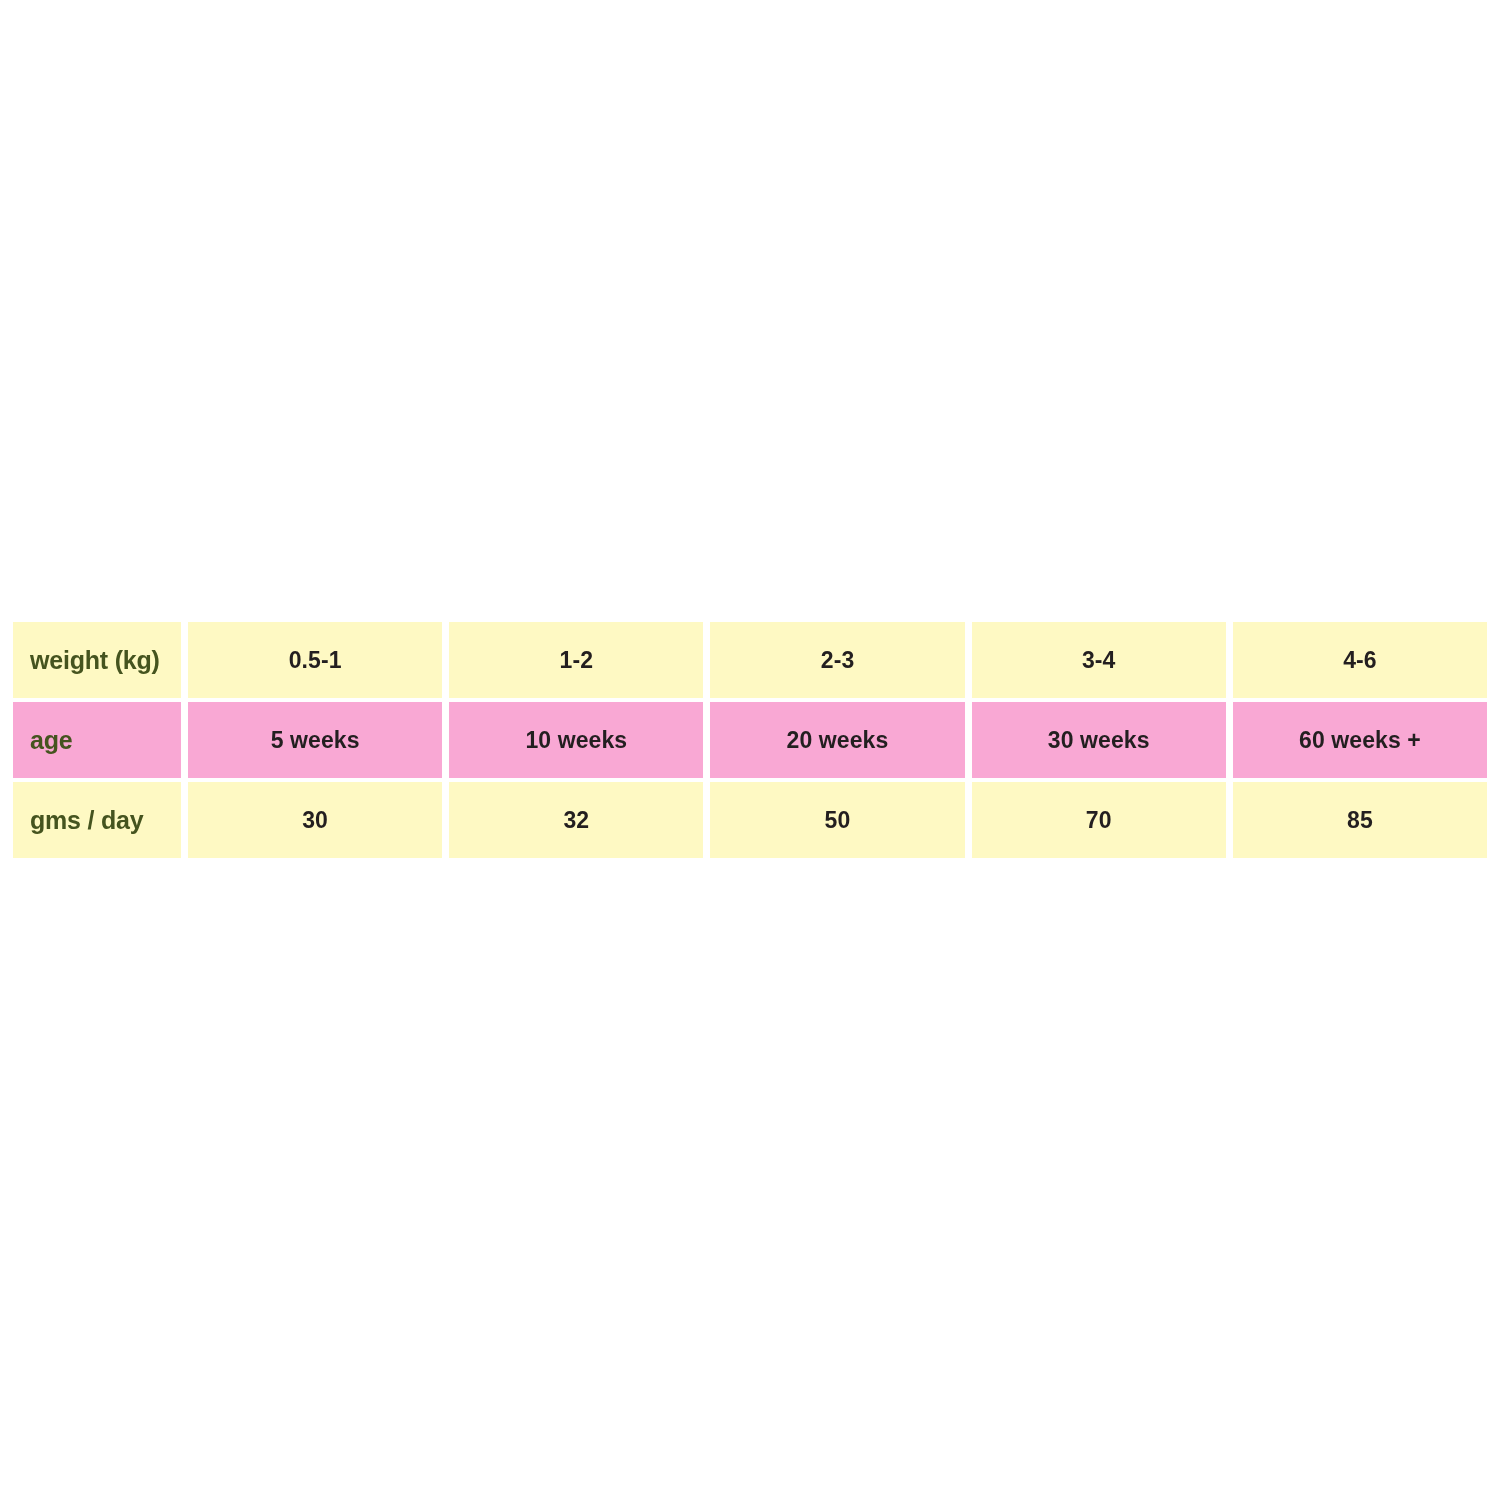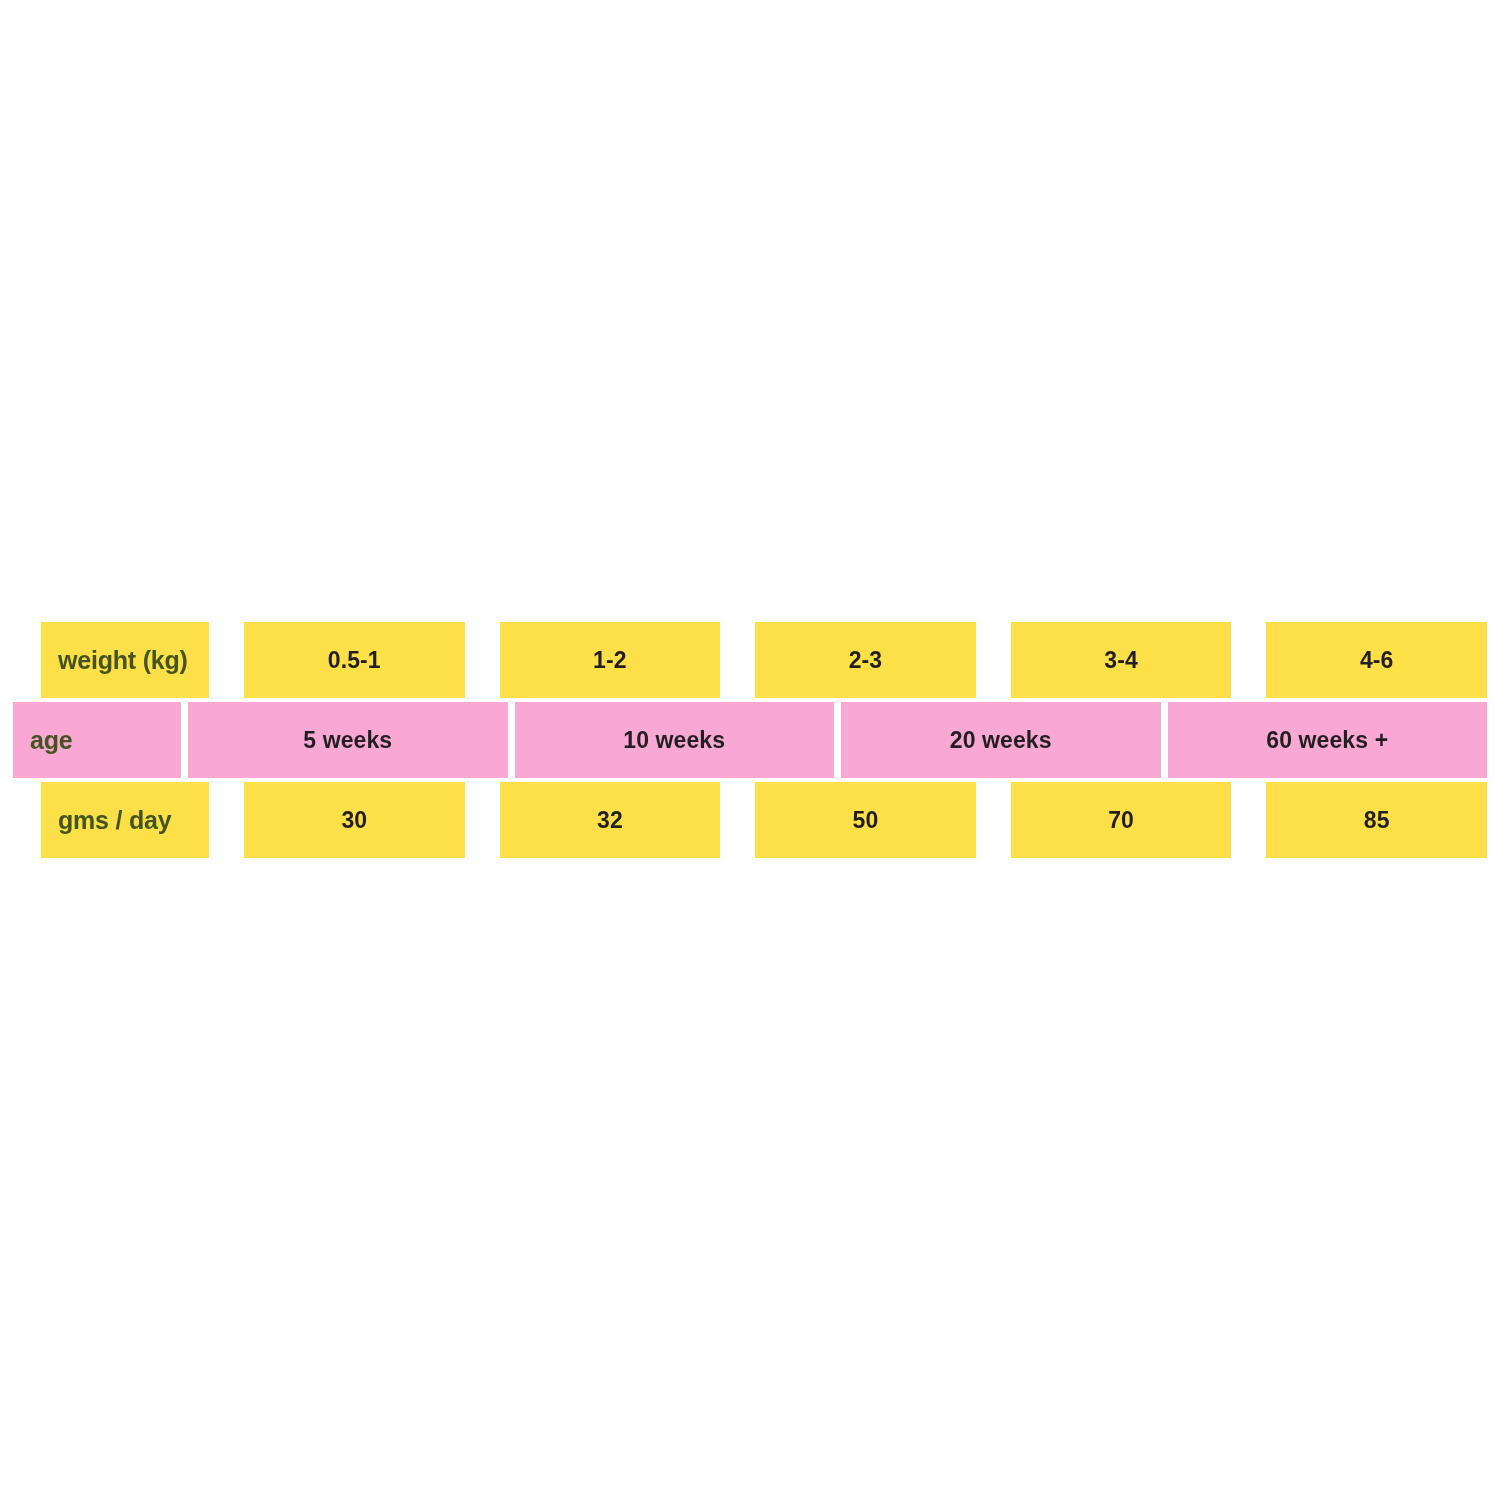--- a/index.html
+++ b/index.html
@@ -56,21 +56,21 @@
   .cell-value {
     flex: 1 1 0;
     justify-content: center;
     font-weight: bold;
     font-size: 23px;
     color: #231f20;
     letter-spacing: 0.1px;
   }
 
   
-  .row-light .cell { background: #fde047; margin-left: 28px; }
+  .row-light .cell { background: #fef9c3; }
   .row-dark  .cell { background: #f9a8d4; }
 </style>
 </head>
 <body>
 
 <div class="feeding-table">
 
   <div class="table-row row-light">
     <div class="cell cell-label">weight (kg)</div>
     <div class="cell cell-value">0.5-1</div>
@@ -78,20 +78,21 @@
     <div class="cell cell-value">2-3</div>
     <div class="cell cell-value">3-4</div>
     <div class="cell cell-value">4-6</div>
   </div>
 
   <div class="table-row row-dark">
     <div class="cell cell-label">age</div>
     <div class="cell cell-value">5 weeks</div>
     <div class="cell cell-value">10 weeks</div>
     <div class="cell cell-value">20 weeks</div>
+    <div class="cell cell-value">30 weeks</div>
     <div class="cell cell-value">60 weeks +</div>
   </div>
 
   <div class="table-row row-light">
     <div class="cell cell-label">gms / day</div>
     <div class="cell cell-value">30</div>
     <div class="cell cell-value">32</div>
     <div class="cell cell-value">50</div>
     <div class="cell cell-value">70</div>
     <div class="cell cell-value">85</div>

